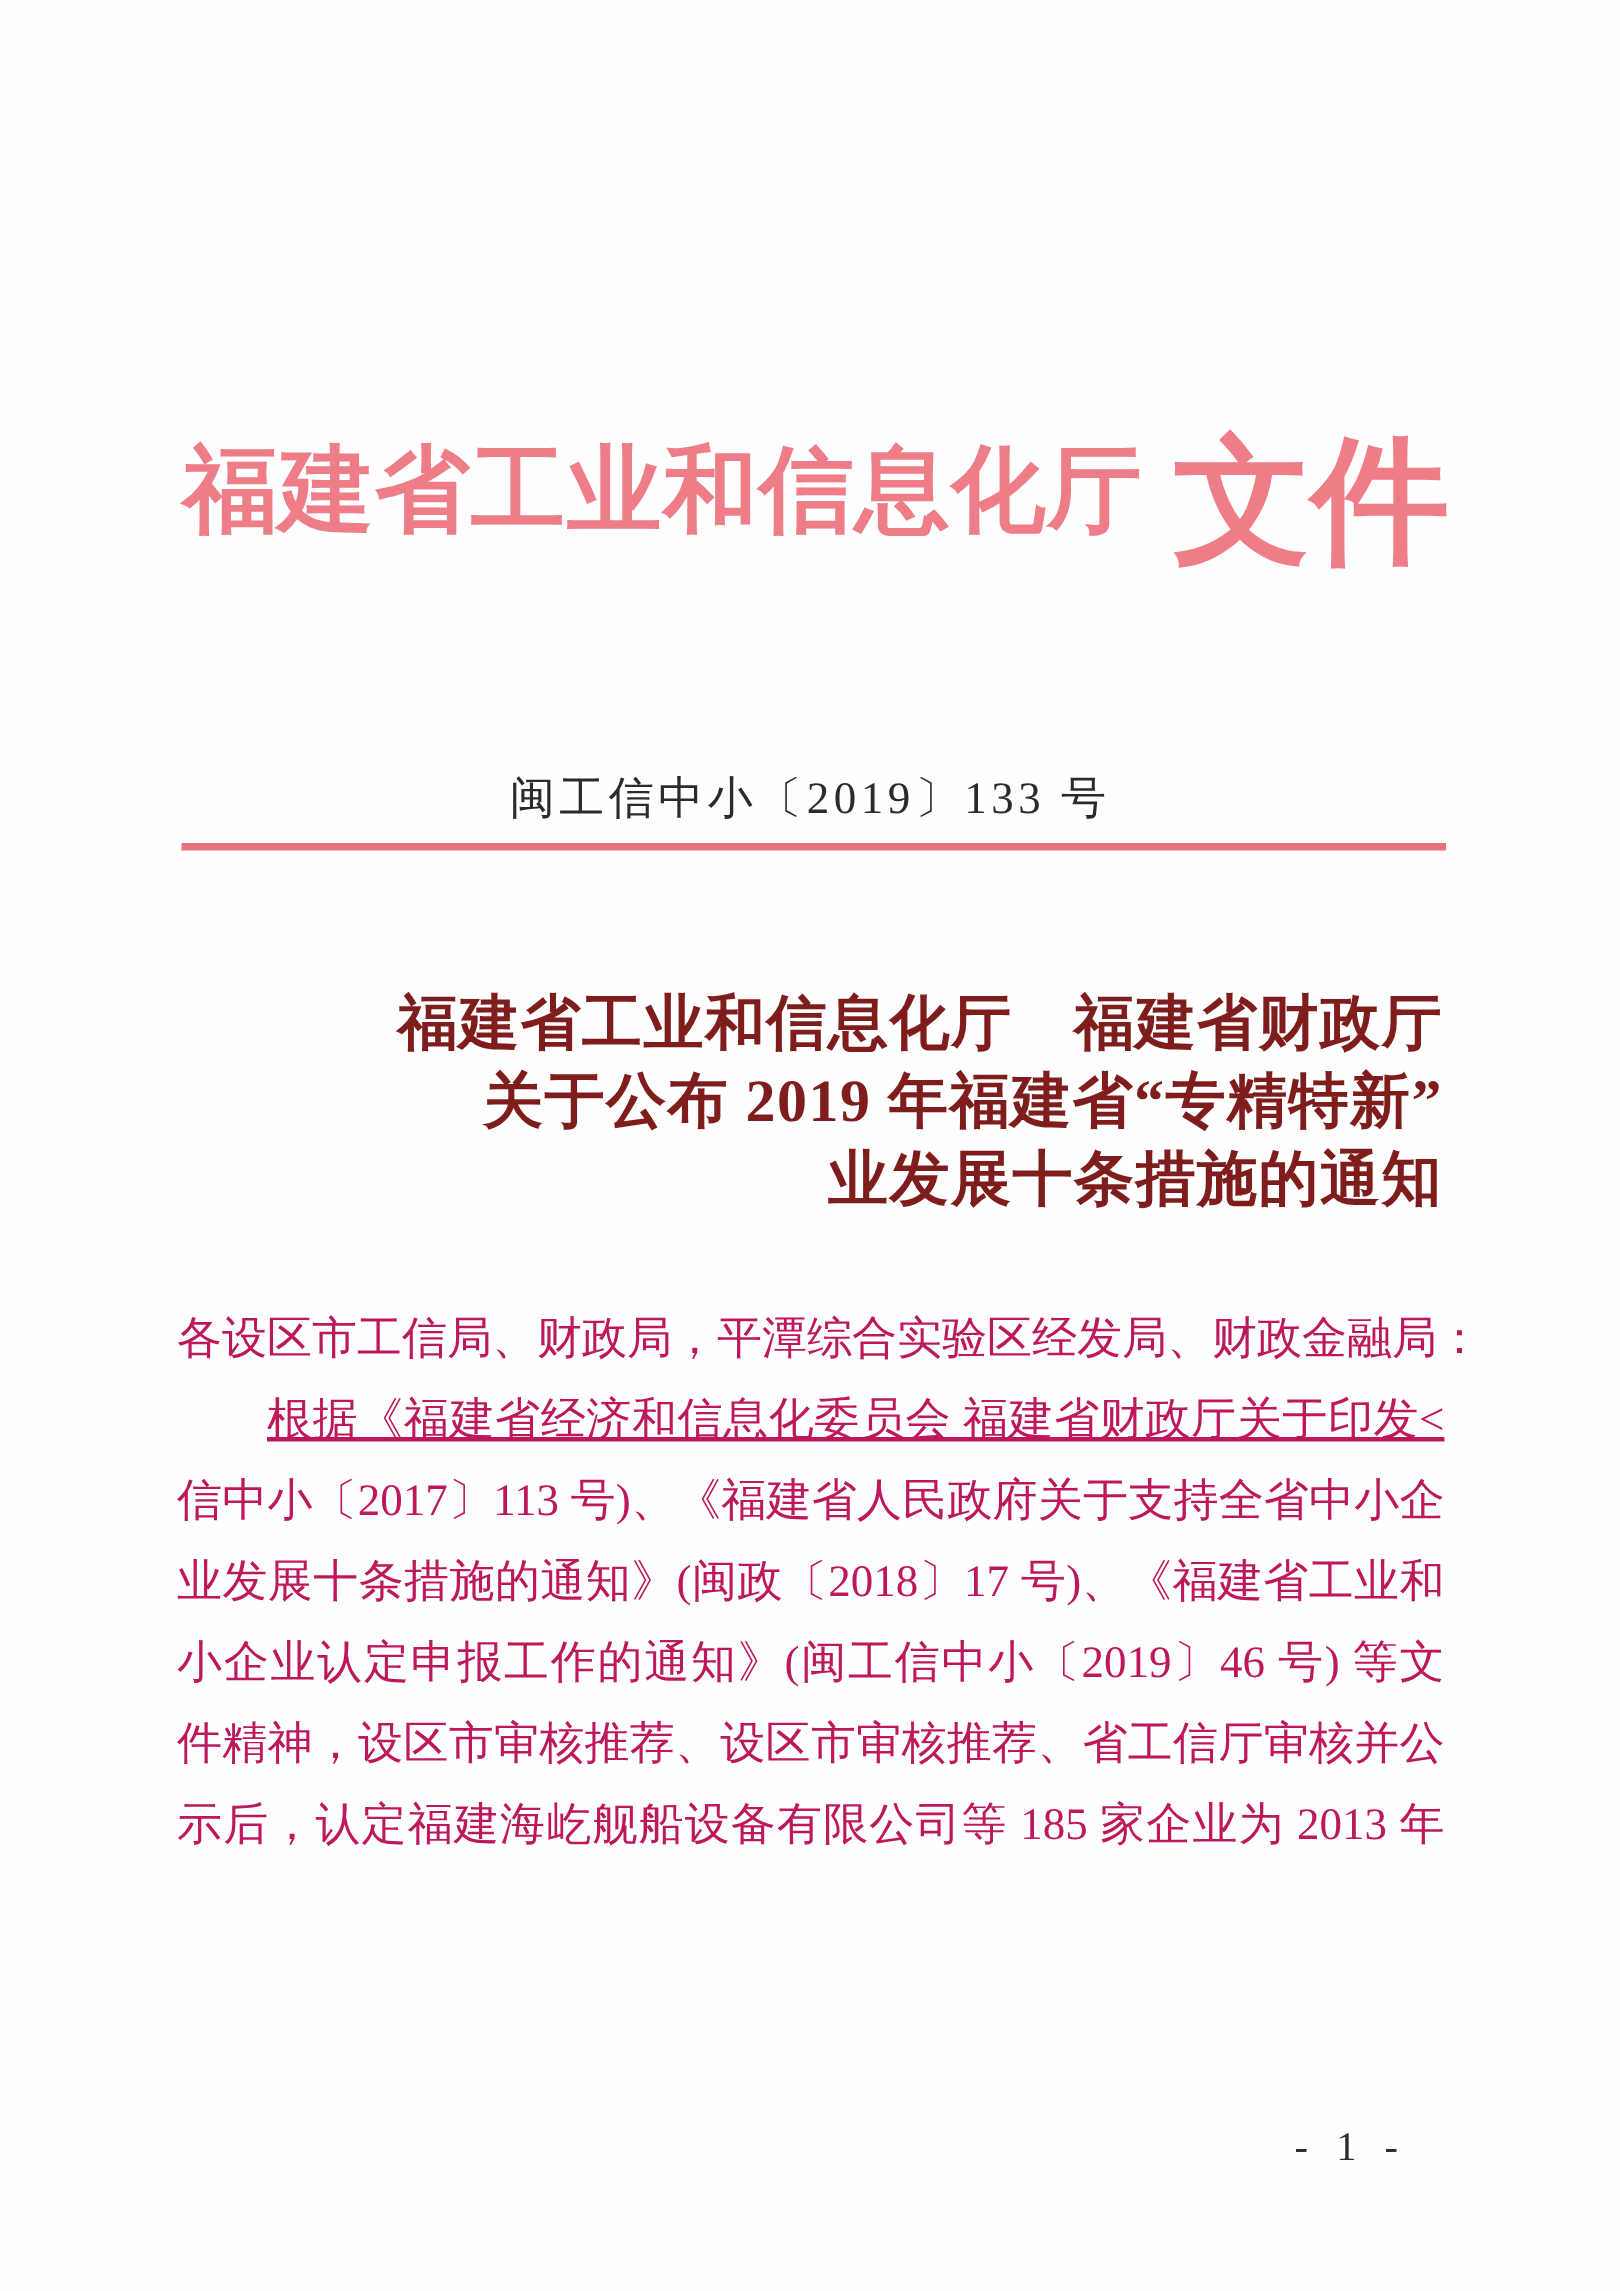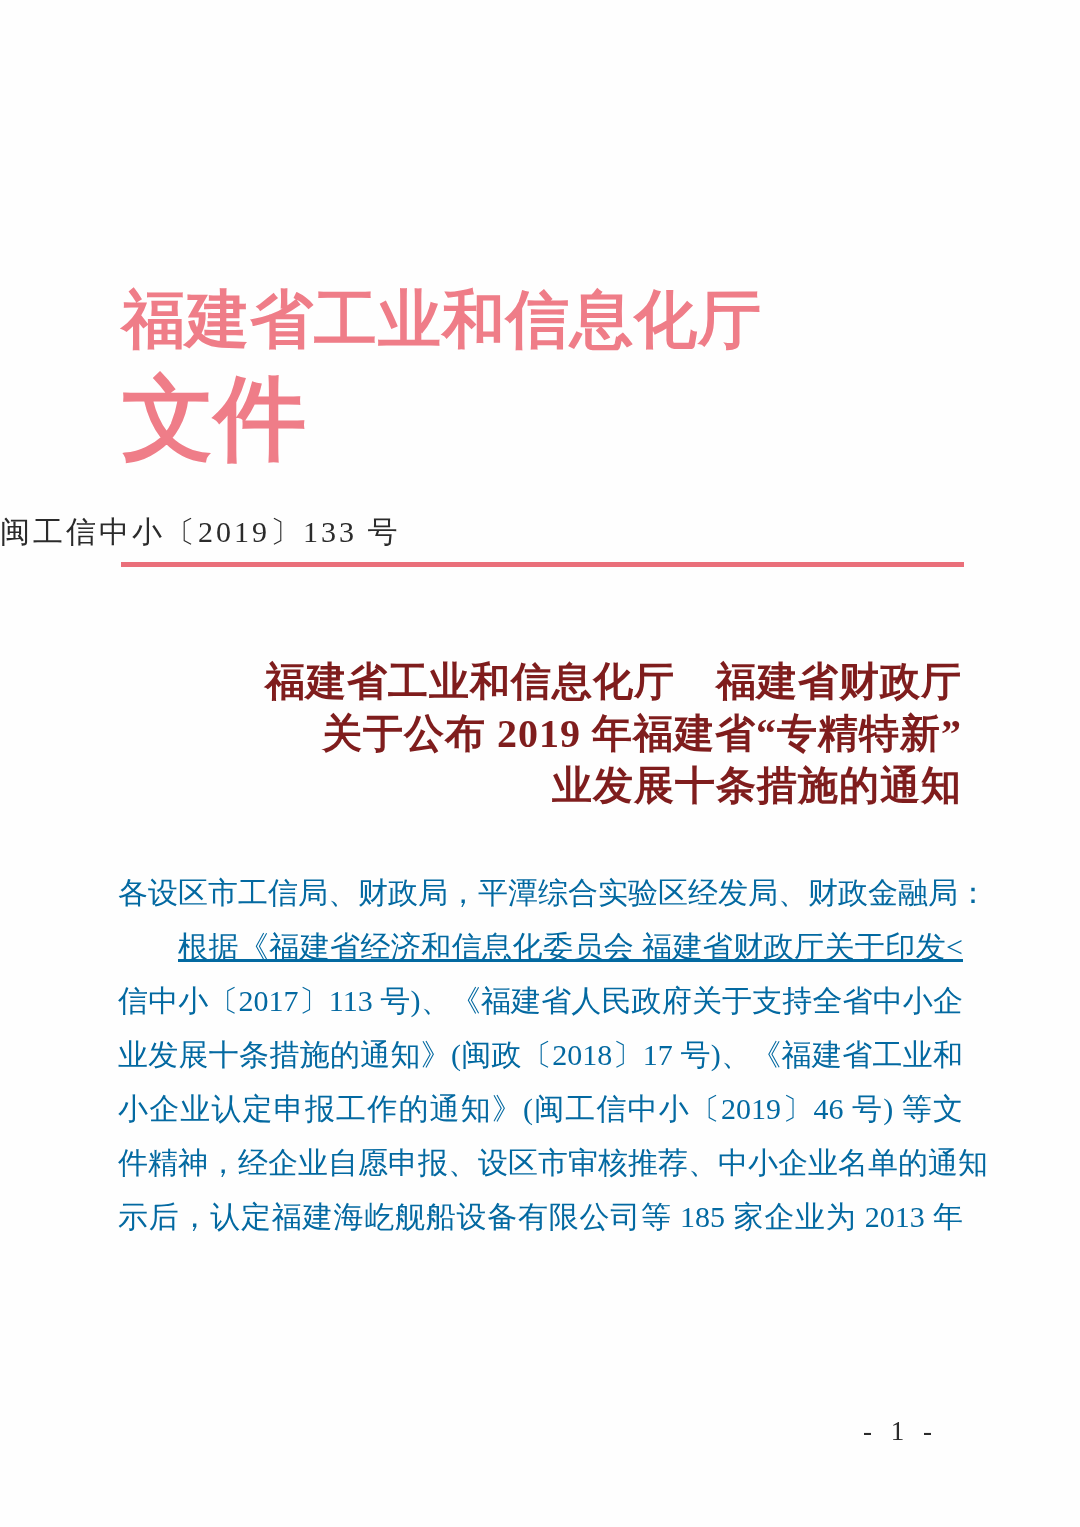--- a/index.html
+++ b/index.html
@@ -17,22 +17,21 @@
     overflow: hidden;
   }
 
   
   .letterhead {
     position: absolute;
     top: 278px;
     left: 122px;
     width: 844px;
     display: flex;
-    align-items: flex-start;
-    flex-direction: column;
+    align-items: flex-end;
   }
 
   .agency-block {
     width: 662px;
     color: #ef7d88;
     font-weight: bold;
   }
 
   .agency-line1 {
     font-size: 63px;
@@ -60,20 +59,21 @@
     transform: translateY(10px);
     white-space: nowrap;
   }
 
   
   .doc-number {
     position: absolute;
     top: 512px;
     left: 0;
     width: 100%;
+    text-align: center;
     font-size: 30px;
     color: #2b2b2b;
     letter-spacing: 3px;
   }
 
   
   .red-divider {
     position: absolute;
     top: 562px;
     left: 121px;
@@ -95,21 +95,21 @@
     line-height: 52px;
     letter-spacing: 1px;
   }
 
   
   .body-block {
     position: absolute;
     top: 866px;
     left: 118px;
     width: 845px;
-    color: #0369a1;
+    color: #be185d;
     font-size: 30px;
     line-height: 54px;
   }
 
   .body-line {
     text-align: justify;
     text-align-last: justify;
     white-space: nowrap;
   }
 
@@ -149,19 +149,19 @@
     <div>关于公布 2019 年福建省“专精特新”</div>
     <div>业发展十条措施的通知</div>
   </div>
 
   <div class="body-block">
     <div class="body-line">各设区市工信局、财政局，平潭综合实验区经发局、财政金融局：</div>
     <div class="body-line indent">根据《福建省经济和信息化委员会 福建省财政厅关于印发&lt;</div>
     <div class="body-line">信中小〔2017〕113 号)、《福建省人民政府关于支持全省中小企</div>
     <div class="body-line">业发展十条措施的通知》(闽政〔2018〕17 号)、《福建省工业和</div>
     <div class="body-line">小企业认定申报工作的通知》(闽工信中小〔2019〕46 号) 等文</div>
-    <div class="body-line">件精神，经企业自愿申报、设区市审核推荐、中小企业名单的通知</div>
+    <div class="body-line">件精神，设区市审核推荐、设区市审核推荐、省工信厅审核并公</div>
     <div class="body-line">示后，认定福建海屹舰船设备有限公司等 185 家企业为 2013 年</div>
   </div>
 
   <div class="page-number">- 1 -</div>
 
 </div>
 
 </body></html>

